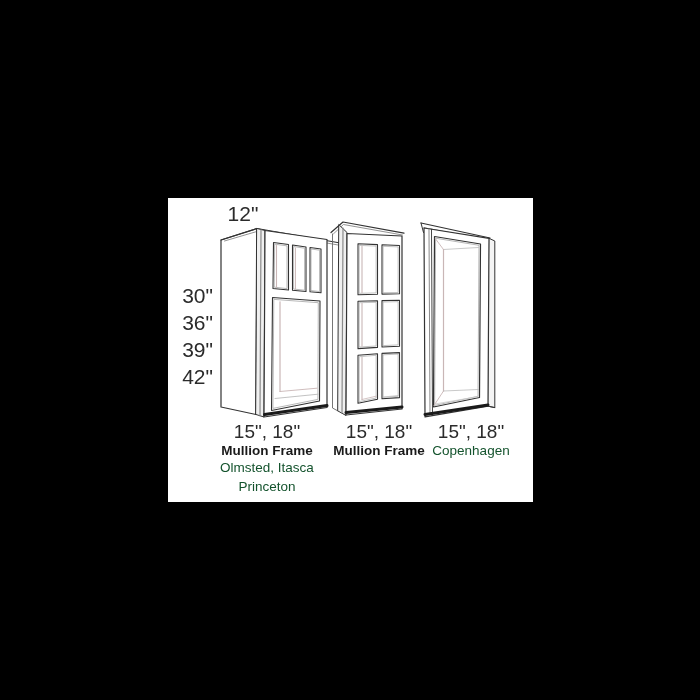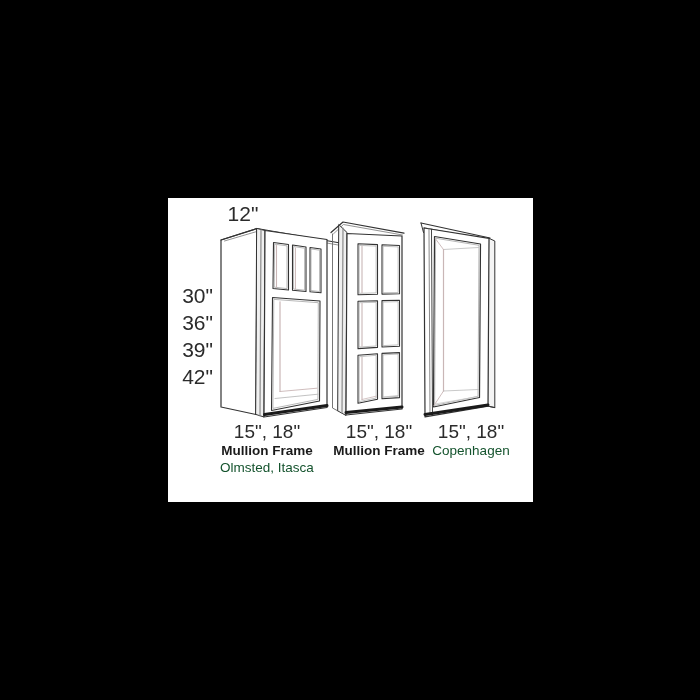--- a/index.html
+++ b/index.html
@@ -196,20 +196,21 @@
       <div>30"</div>
       <div>36"</div>
       <div>39"</div>
       <div>42"</div>
     </div>
 
     <div class="caption-col col-left">
       <div class="size">15", 18"</div>
       <div class="ftype">Mullion Frame</div>
       <div class="sline">Olmsted, Itasca</div>
+      <div class="sline">Princeton</div>
     </div>
 
     <div class="caption-col col-mid">
       <div class="size">15", 18"</div>
       <div class="ftype">Mullion Frame</div>
       <div class="sline"></div>
     </div>
 
     <div class="caption-col col-right">
       <div class="size">15", 18"</div>

